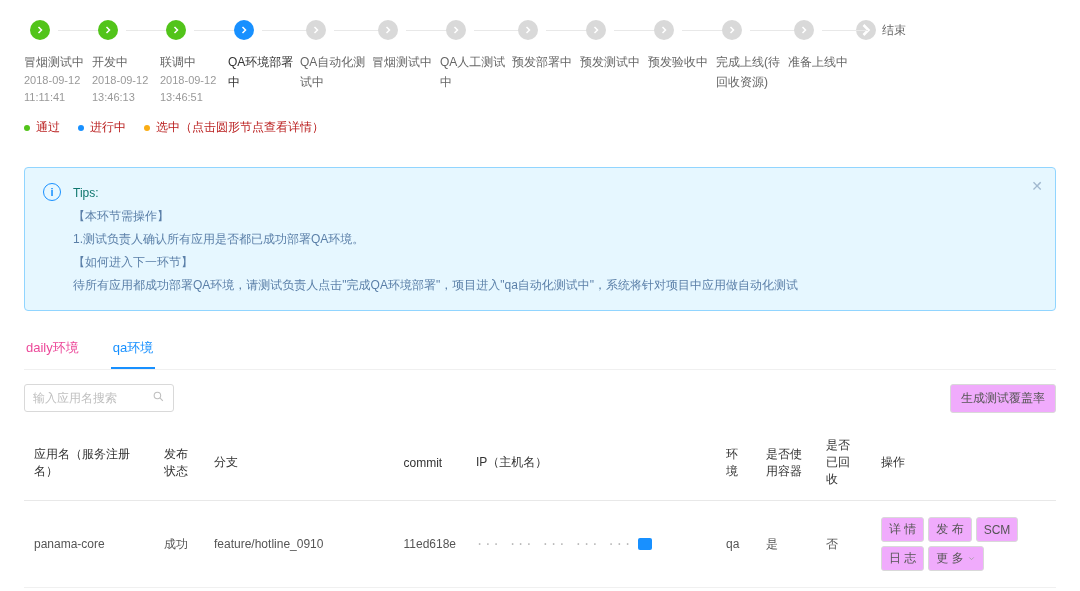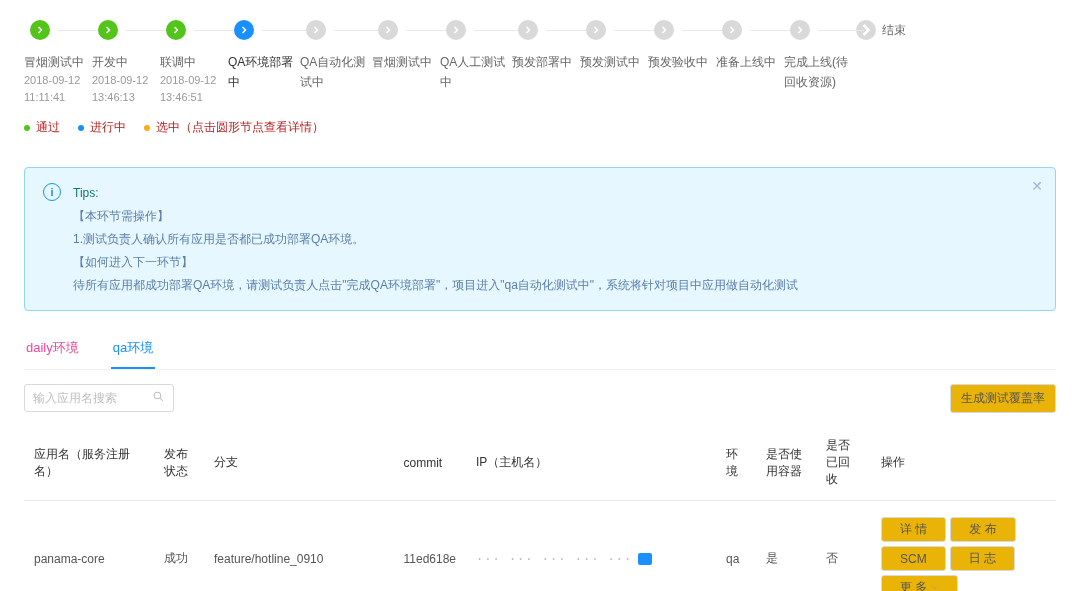--- a/index.html
+++ b/index.html
@@ -37,40 +37,40 @@
 
 .tabs { display: flex; gap: 30px; border-bottom: 1px solid #f0f0f0; margin-bottom: 14px; }
 .tab { padding: 10px 2px; font-size: 13px; color: #ec4899; cursor: pointer; border-bottom: 2px solid transparent; }
 .tab.active { color: #1890ff; border-bottom-color: #1890ff; }
 
 
 .toolbar { display: flex; justify-content: space-between; align-items: flex-start; margin-bottom: 12px; }
 .search { display: flex; align-items: center; border: 1px solid #d9d9d9; border-radius: 3px; width: 150px; height: 28px; padding: 0 8px; color: #bfbfbf; }
 .search input { border: none; outline: none; flex: 1; font-size: 12px; width: 100%; }
 .search input::placeholder { color: #bfbfbf; }
-.btn { border: 1px solid #d9d9d9; background: #eab308; border-radius: 3px; padding: 5px 10px; font-size: 12px; color: #555; cursor: pointer; }
+.btn { border: 1px solid #d9d9d9; background: #f0abfc; border-radius: 3px; padding: 5px 10px; font-size: 12px; color: #555; cursor: pointer; }
 
 
 .table { width: 100%; border-collapse: collapse; }
 .table th { text-align: left; font-weight: 500; color: #333; padding: 12px 10px; border-bottom: 1px solid #e8e8e8; background: #fafafa0a; font-size: 12px; }
 .table td { padding: 16px 10px; border-bottom: 1px solid #f0f0f0; color: #555; vertical-align: middle; font-size: 12px; }
 .col-app { width: 130px; }
 .col-status { width: 50px; }
 .col-branch { width: 140px; }
 .col-commit { width: 55px; }
 .col-ip { width: 250px; }
 .col-env { width: 40px; }
 .col-container { width: 60px; }
 .col-recycled { width: 55px; }
 .col-ops { }
 .ip-cell { display: flex; flex-direction: column; gap: 6px; align-items: flex-start; }
 .ip-line { color: #bbb; letter-spacing: 1px; font-family: monospace; display:flex; align-items:center; gap:6px;}
 .ip-line .tag { background:#1890ff; width:14px; height:12px; display:inline-block; border-radius:2px;}
 .ops { display: flex; gap: 4px; flex-wrap: wrap; }
-.ops .btn { padding: 3px 18px; }
+.ops .btn { padding: 3px 7px; }
 .ops .more { display: inline-flex; align-items: center; gap: 3px; }
 </style>
 </head>
 <body>
 
 <div class="container">
 
   <div class="stepper">
 
   <div class="step done">
@@ -169,30 +169,30 @@
     <div class="connector"></div>
     <div class="label">预发验收中</div>
     </div>
       <div class="step pending">
         <div class="dot">
           <svg viewBox="0 0 24 24" fill="none" stroke="#fff" stroke-width="3">
             <polyline points="9 6 15 12 9 18"></polyline>
           </svg>
         </div>
     <div class="connector"></div>
+    <div class="label">完成上线(待回收资源)</div>
+    </div>
+      <div class="step pending">
+        <div class="dot">
+          <svg viewBox="0 0 24 24" fill="none" stroke="#fff" stroke-width="3">
+            <polyline points="9 6 15 12 9 18"></polyline>
+          </svg>
+        </div>
+    <div class="connector"></div>
     <div class="label">准备上线中</div>
-    </div>
-      <div class="step pending">
-        <div class="dot">
-          <svg viewBox="0 0 24 24" fill="none" stroke="#fff" stroke-width="3">
-            <polyline points="9 6 15 12 9 18"></polyline>
-          </svg>
-        </div>
-    <div class="connector"></div>
-    <div class="label">完成上线(待回收资源)</div>
     </div>
       <div class="step-end">
         <div class="dot">
           <svg viewBox="0 0 24 24" fill="none" stroke="#fff" stroke-width="3">
             <polyline points="9 6 15 12 9 18"></polyline>
           </svg>
         </div>
         <span class="lbl">结束</span>
       </div>
     </div>

